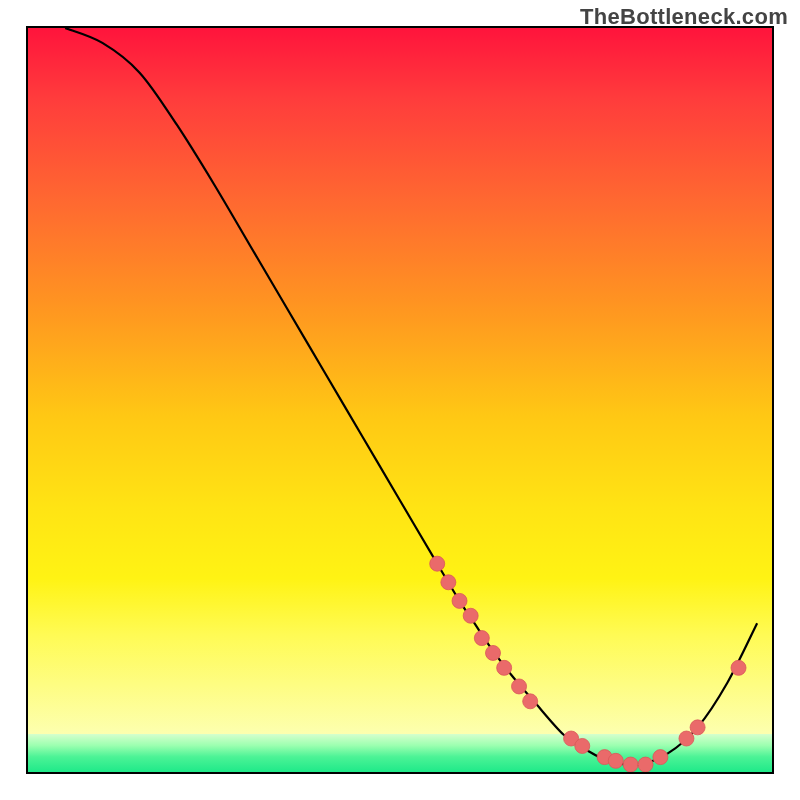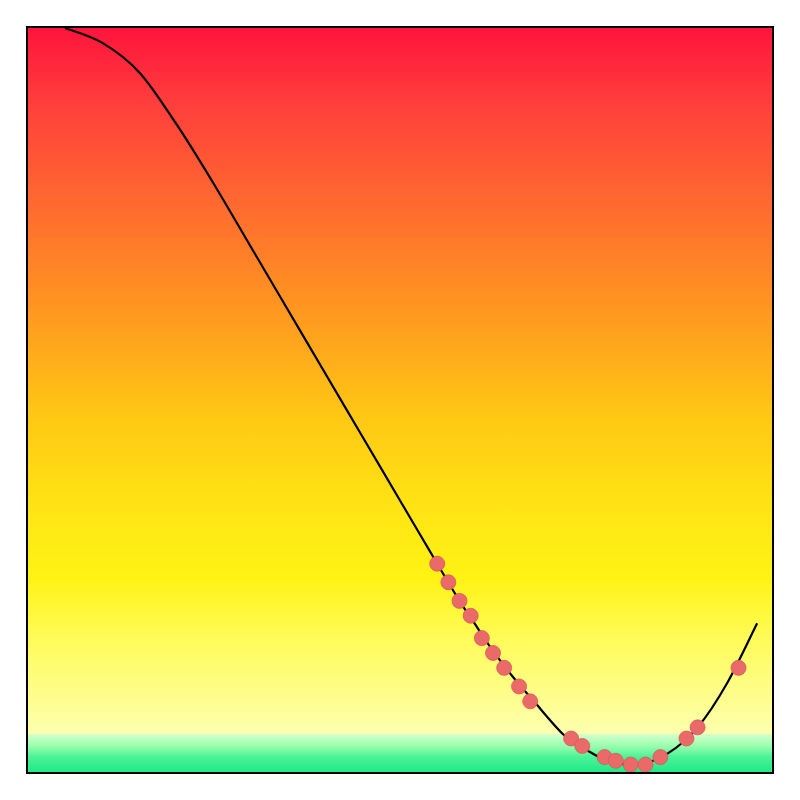--- a/index.html
+++ b/index.html
@@ -66,20 +66,21 @@
       #4cf396 60%,
       #1fe989 100%
     );
   }
   svg.curve { position: absolute; inset: 0; }
 </style>
 </head>
 <body>
 
 <div class="stage">
+  <div class="watermark">TheBottleneck.com</div>
 
   <div class="plot-area">
     <div class="gradient">
       <div class="g-upper"></div>
       <div class="g-green"></div>
     </div>
     <svg class="curve" viewBox="0 0 744 744" preserveAspectRatio="none">
       <path id="curve-path" fill="none" stroke-width="2.2" d="M 37.2,0 C 43.400000000000006,2.479999999999999 62.00000000000001,7.439999999999998 74.4,14.879999999999995 C 86.80000000000001,22.319999999999993 99.19999999999999,30.99999999999998 111.6,44.639999999999986 C 124,58.279999999999994 136.4,78.12000000000002 148.8,96.72000000000003 C 161.20000000000002,115.32000000000004 173.6,135.78 186,156.24 C 198.4,176.70000000000002 210.79999999999998,198.4 223.2,219.48000000000002 C 235.6,240.56000000000003 247.99999999999997,261.64000000000004 260.4,282.72 C 272.79999999999995,303.8 285.20000000000005,324.88 297.6,345.96 C 310,367.03999999999996 322.40000000000003,388.12 334.8,409.2 C 347.2,430.28 359.6,451.36 372,472.44 C 384.4,493.52 399.28000000000003,518.9399999999999 409.20000000000005,535.68 C 419.12000000000006,552.42 425.32,562.96 431.52,572.88 C 437.71999999999997,582.8 441.44,587.76 446.4,595.2 C 451.35999999999996,602.6400000000001 455.08,608.84 461.28,617.52 C 467.47999999999996,626.1999999999999 476.16,637.98 483.6,647.28 C 491.04,656.5799999999999 497.24,663.4 505.92,673.3199999999999 C 514.6,683.2399999999999 527,698.74 535.68,706.8 C 544.3599999999999,714.8599999999999 550.56,717.3399999999999 558,721.68 C 565.44,726.02 571.6400000000001,730.36 580.32,732.84 C 589,735.32 600.16,737.8 610.0799999999999,736.56 C 619.9999999999999,735.3199999999999 629.9200000000001,731.5999999999999 639.84,725.4 C 649.76,719.2 659.6800000000001,711.14 669.6,699.36 C 679.52,687.58 689.44,672.08 699.36,654.72 C 709.28,637.36 724.16,605.12 729.12,595.2" stroke="#000000"></path>
       <g id="markers">
           <circle cx="409.20000000000005" cy="535.68" r="7.5" fill="#ea6a6a" stroke="#d95858" stroke-width="0.8"></circle>

